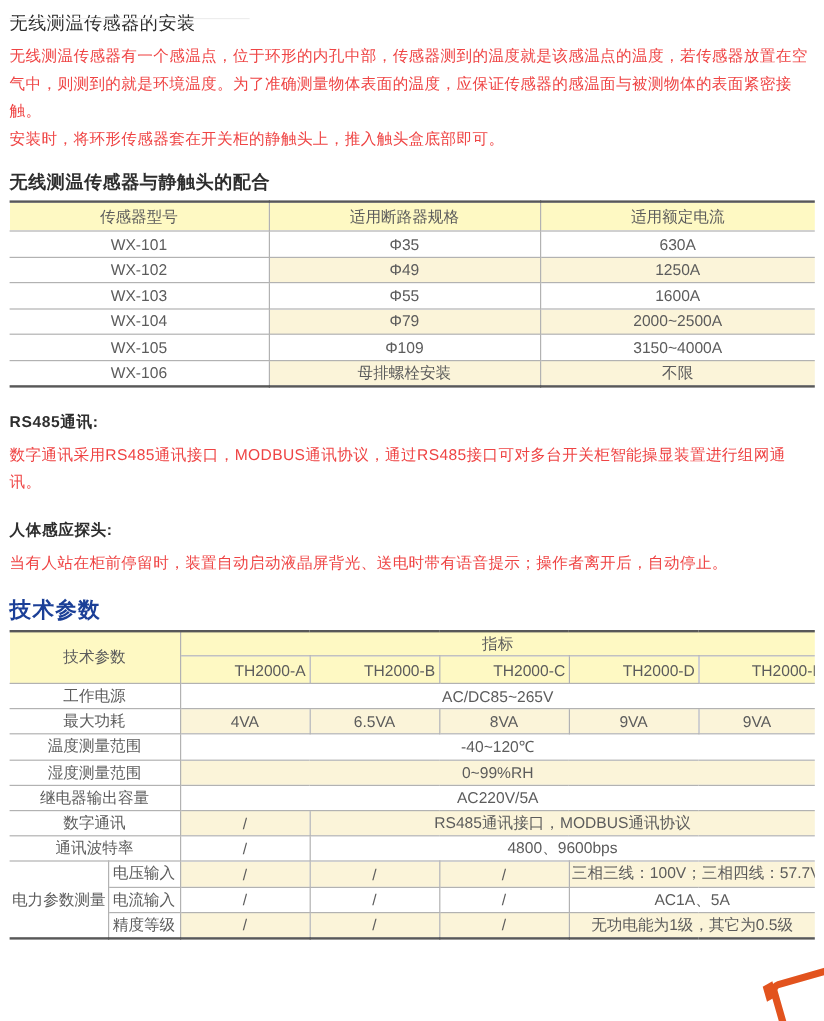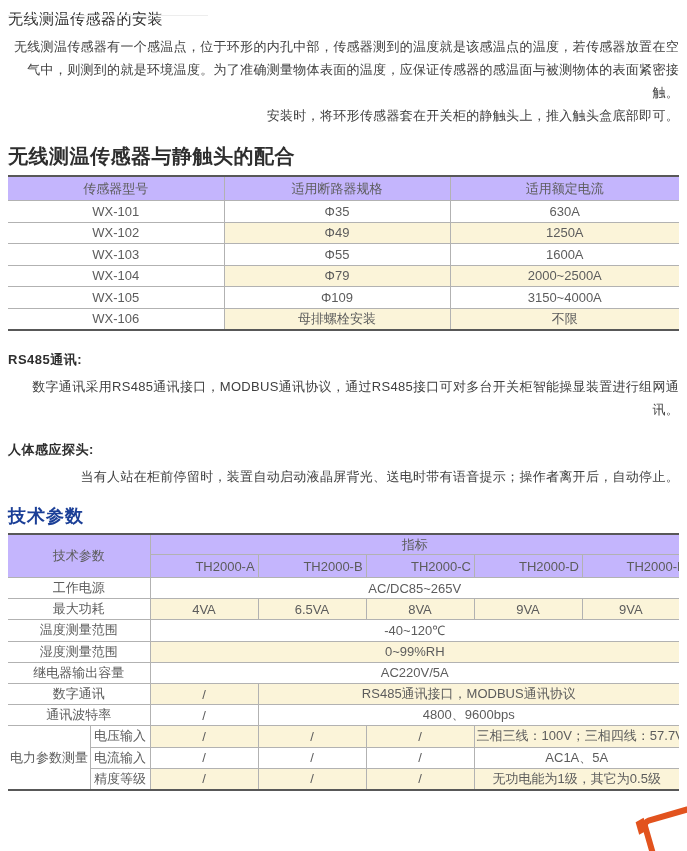--- a/index.html
+++ b/index.html
@@ -11,26 +11,26 @@
     position:relative;
     overflow:hidden;
   }
   .page { padding:0 8px; position:relative; }
 
   .doc-h1 {
     font-size:15px; font-weight:normal; color:#2e2e2e;
     margin:10px 0 0 0; letter-spacing:0.5px;
   }
   .doc-h2 {
-    font-size:20px; font-weight:bold; color:#2e2e2e;
+    font-size:15px; font-weight:bold; color:#2e2e2e;
     margin:16px 0 0 0; letter-spacing:0.5px;
   }
   .body-text {
-    font-size:13px; line-height:23px; color:#404040;
-    margin:6px 0 0 0; letter-spacing:0.3px;text-align:right;
+    font-size:13px; line-height:23px; color:#ef4444;
+    margin:6px 0 0 0; letter-spacing:0.3px;
   }
   .sec-head {
     font-size:13px; font-weight:bold; color:#2e2e2e;
     margin:20px 0 0 0; letter-spacing:0.5px;
   }
   .tech-head {
     font-size:18px; font-weight:bold; color:#1b3f97;
     margin:16px 0 0 0; letter-spacing:1px;
   }
 
@@ -42,21 +42,21 @@
   table.doc-table td, table.doc-table th {
     border:1px solid #b2b2b2;
     font-size:13px; font-weight:normal; color:#5c5c5c;
     text-align:center; vertical-align:middle;
     height:20px; padding:0 2px;
     overflow:hidden; white-space:nowrap;
   }
   table.doc-table tr > *:first-child { border-left:none; }
   table.doc-table tr > *:last-child { border-right:none; }
 
-  .hdr { background:#c4b5fd; color:#333333; font-weight:bold; }
+  .hdr { background:#fef9c3; color:#333333; font-weight:bold; }
   table.doc-table th.hdr { height:23px; }
   .stripe { background:#fbf4d9; }
   .label-cell { text-align:left; padding-left:10px; }
 
   #sensor-table td { height:20.5px; }
   #tech-table th.group-hdr { height:19px; }
   #tech-table th.model-hdr { height:22px;padding-left:44px; }
   #tech-table td { height:20.2px;margin-left:20px; }
 
   

